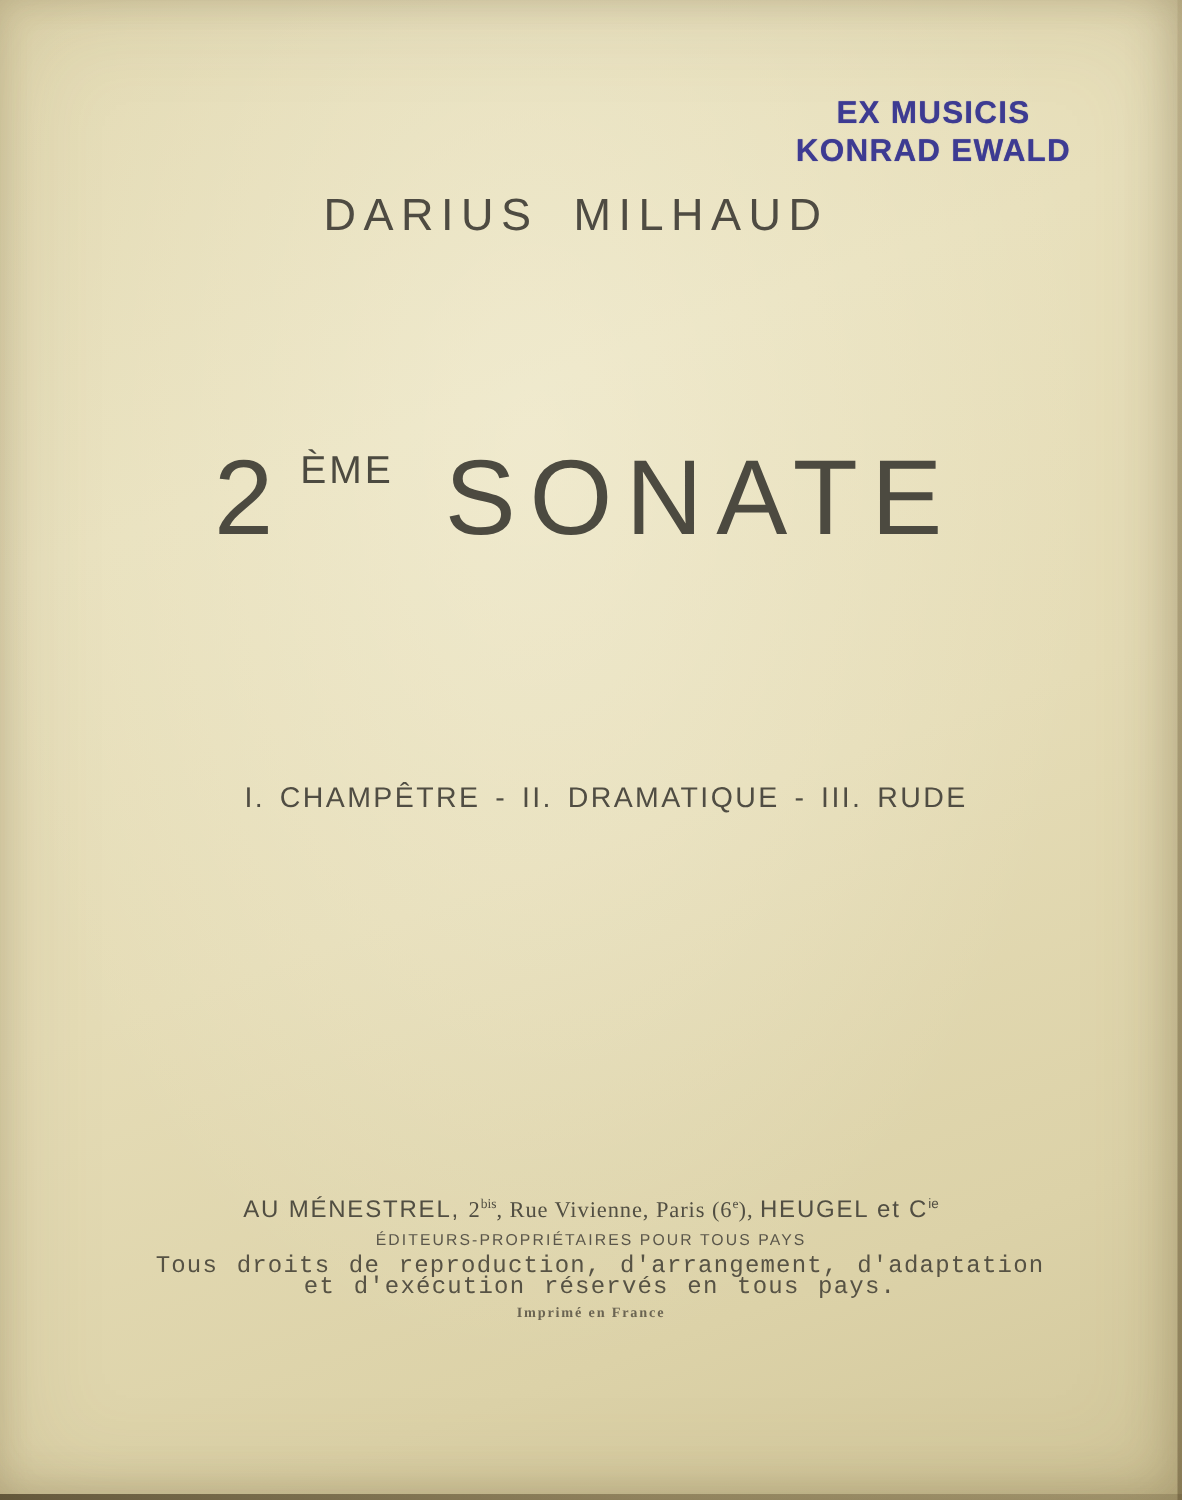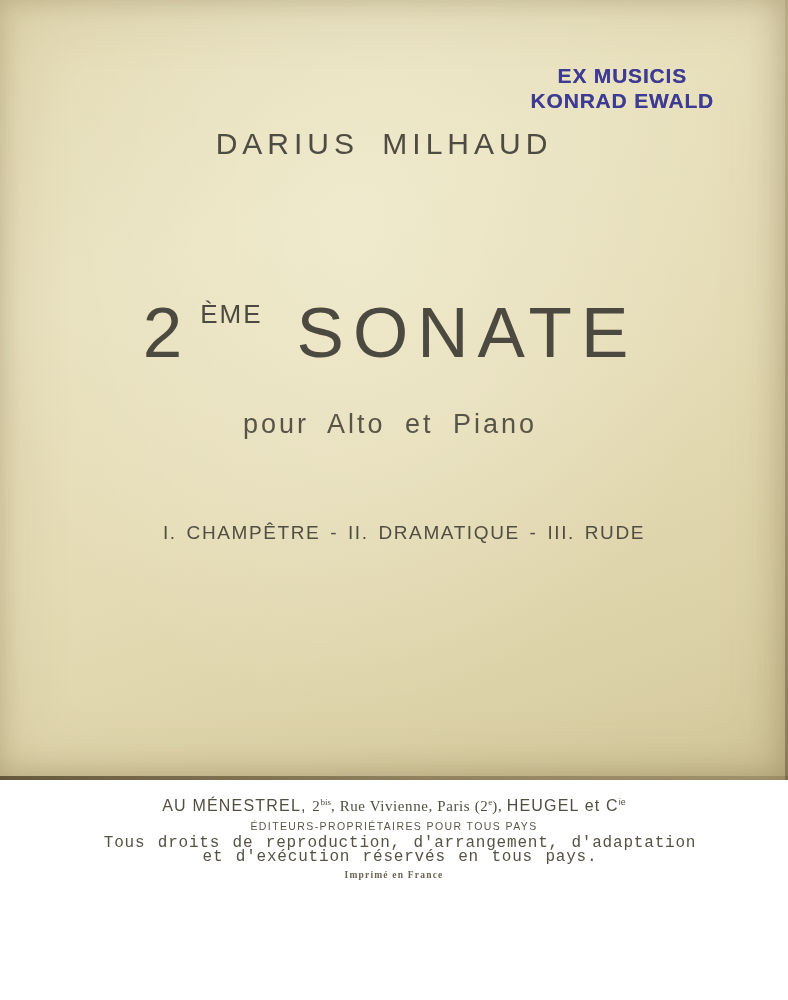--- a/index.html
+++ b/index.html
@@ -3,21 +3,21 @@
 <meta charset="utf-8">
 <style>
   html, body {
     margin: 0; padding: 0;
     width: 788px; height: 1000px;
     font-family: "Liberation Sans", sans-serif;
     overflow: hidden;
   }
   .page {
     position: absolute; inset: 0;
-    width: 788px; height: 780px;
+    width: 788px; height: 1000px;
     background:
       radial-gradient(ellipse at 45% 30%, rgba(255,253,240,0.35), rgba(255,253,240,0) 62%),
       linear-gradient(160deg, #e2d9b2 0%, #e8e0bc 30%, #e5dcb6 55%, #dcd2a8 82%, #d2c79b 100%);
     box-shadow:
       inset 0 0 70px rgba(120,100,55,0.18),
       inset -10px -8px 28px rgba(95,80,45,0.22),
       inset 4px 2px 20px rgba(120,100,55,0.10);
   }
   
   .page::after {
@@ -139,27 +139,26 @@
     <div>EX MUSICIS</div>
     <div>KONRAD EWALD</div>
   </div>
 
   <div class="composer">DARIUS MILHAUD</div>
 
   <div class="main-title">
     <span class="t-num">2</span><span class="t-sup">ÈME</span><span class="t-word">SONATE</span>
   </div>
 
-  <div class="subtitle">pour Alto et Piano</div>
 
   <div class="movements">I. CHAMPÊTRE - II. DRAMATIQUE - III. RUDE</div>
 
   <div class="imprint">
     <div class="pub-line">
-      <span class="pub-sans">AU MÉNESTREL, </span><span class="pub-serif">2</span><sup class="pub-serif">bis</sup><span class="pub-serif">, Rue Vivienne, Paris (2</span><sup class="pub-serif">e</sup><span class="pub-serif">), </span><span class="pub-sans">HEUGEL et C</span><sup class="pub-sans">ie</sup>
+      <span class="pub-sans">AU MÉNESTREL, </span><span class="pub-serif">2</span><sup class="pub-serif">bis</sup><span class="pub-serif">, Rue Vivienne, Paris (6</span><sup class="pub-serif">e</sup><span class="pub-serif">), </span><span class="pub-sans">HEUGEL et C</span><sup class="pub-sans">ie</sup>
     </div>
     <div class="editors-line">ÉDITEURS-PROPRIÉTAIRES POUR TOUS PAYS</div>
     <div class="rights-line rights-first">Tous droits de reproduction, d'arrangement, d'adaptation</div>
     <div class="rights-line">et d'exécution réservés en tous pays.</div>
     <div class="printed-line">Imprimé en France</div>
   </div>
 
 </div>
 
 </body></html>

